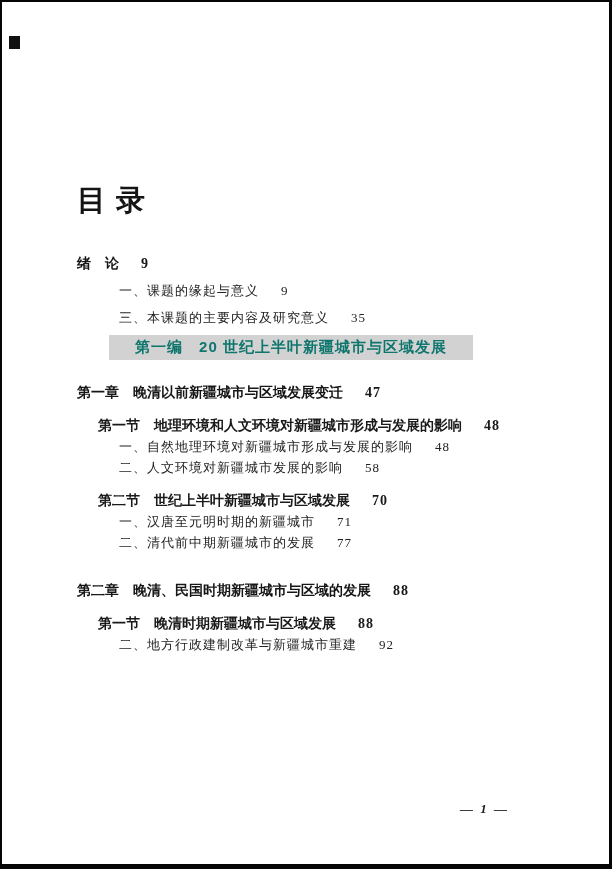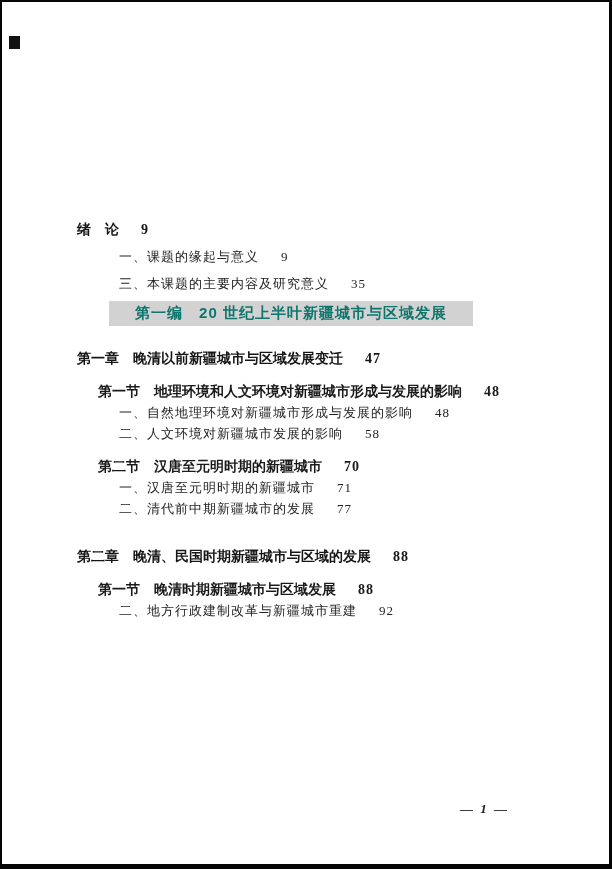--- a/index.html
+++ b/index.html
@@ -52,30 +52,31 @@
     letter-spacing:2px;color:#222;
   }
 </style>
 </head>
 <body>
 
 <div class="scan-frame">
   <div class="corner-mark"></div>
 
   <div class="content">
+    <h1 class="doc-title">目录</h1>
     <div id="toc">
         <div class="row lv-chapter"><span class="lbl">绪　论</span><span class="pg">9</span></div>
         <div class="row lv-item g1"><span class="lbl">一、课题的缘起与意义</span><span class="pg">9</span></div>
         <div class="row lv-item g1"><span class="lbl">三、本课题的主要内容及研究意义</span><span class="pg">35</span></div>
         <div class="lv-part"><span>第一编　20 世纪上半叶新疆城市与区域发展</span></div>
         <div class="row lv-chapter"><span class="lbl">第一章　晚清以前新疆城市与区域发展变迁</span><span class="pg">47</span></div>
         <div class="row lv-section"><span class="lbl">第一节　地理环境和人文环境对新疆城市形成与发展的影响</span><span class="pg">48</span></div>
         <div class="row lv-item"><span class="lbl">一、自然地理环境对新疆城市形成与发展的影响</span><span class="pg">48</span></div>
         <div class="row lv-item"><span class="lbl">二、人文环境对新疆城市发展的影响</span><span class="pg">58</span></div>
-        <div class="row lv-section"><span class="lbl">第二节　汉唐至元明时期的新疆城市</span><span class="pg">70</span></div>
+        <div class="row lv-section"><span class="lbl">第二节　世纪上半叶新疆城市与区域发展</span><span class="pg">70</span></div>
         <div class="row lv-item"><span class="lbl">一、汉唐至元明时期的新疆城市</span><span class="pg">71</span></div>
         <div class="row lv-item"><span class="lbl">二、清代前中期新疆城市的发展</span><span class="pg">77</span></div>
         <div class="row lv-chapter"><span class="lbl">第二章　晚清、民国时期新疆城市与区域的发展</span><span class="pg">88</span></div>
         <div class="row lv-section"><span class="lbl">第一节　晚清时期新疆城市与区域发展</span><span class="pg">88</span></div>
         <div class="row lv-item"><span class="lbl">二、地方行政建制改革与新疆城市重建</span><span class="pg">92</span></div>
       </div>
   </div>
 
   <div class="folio">— 1 —</div>
 </div>

